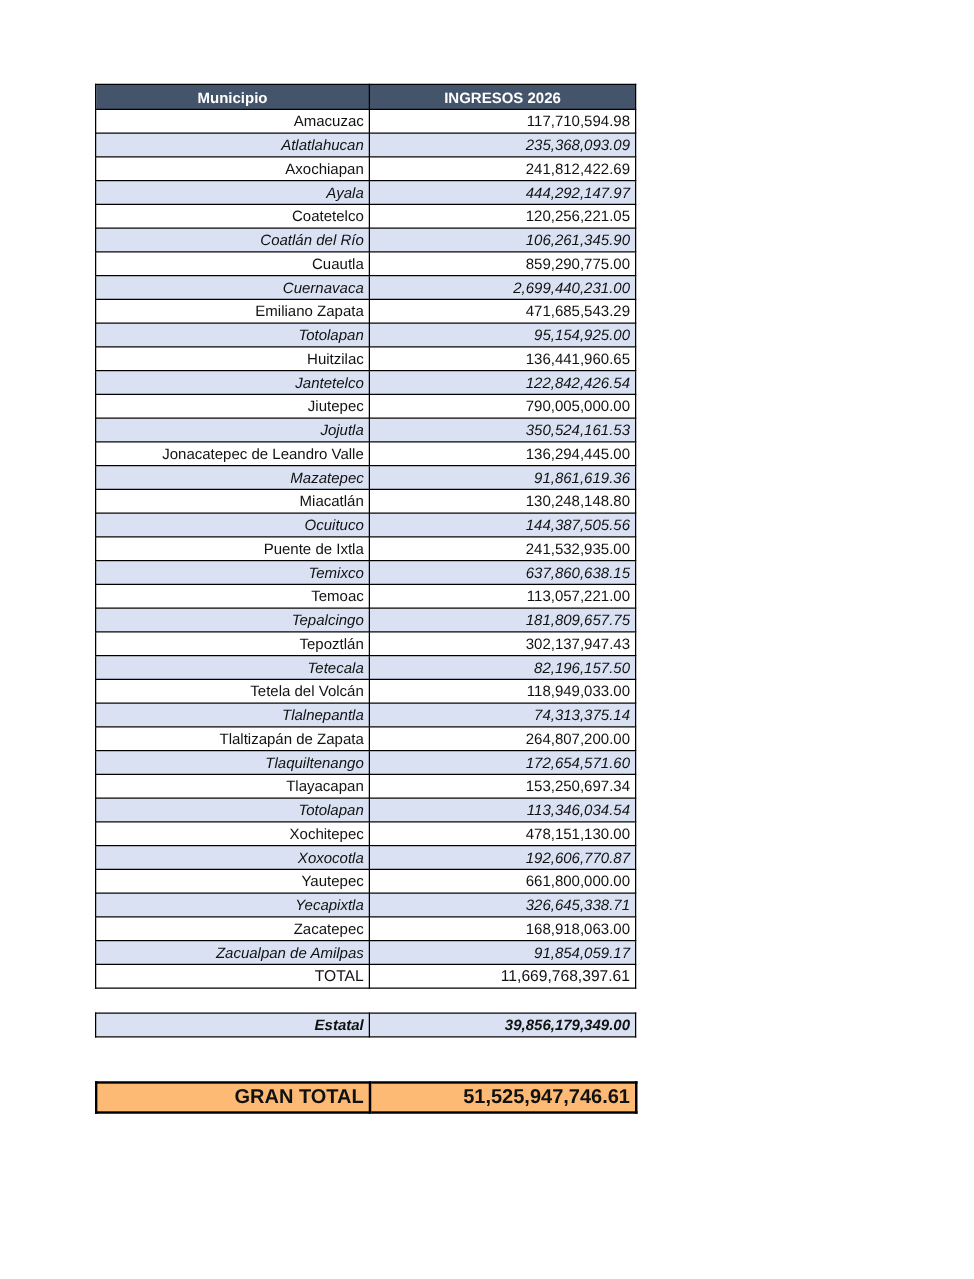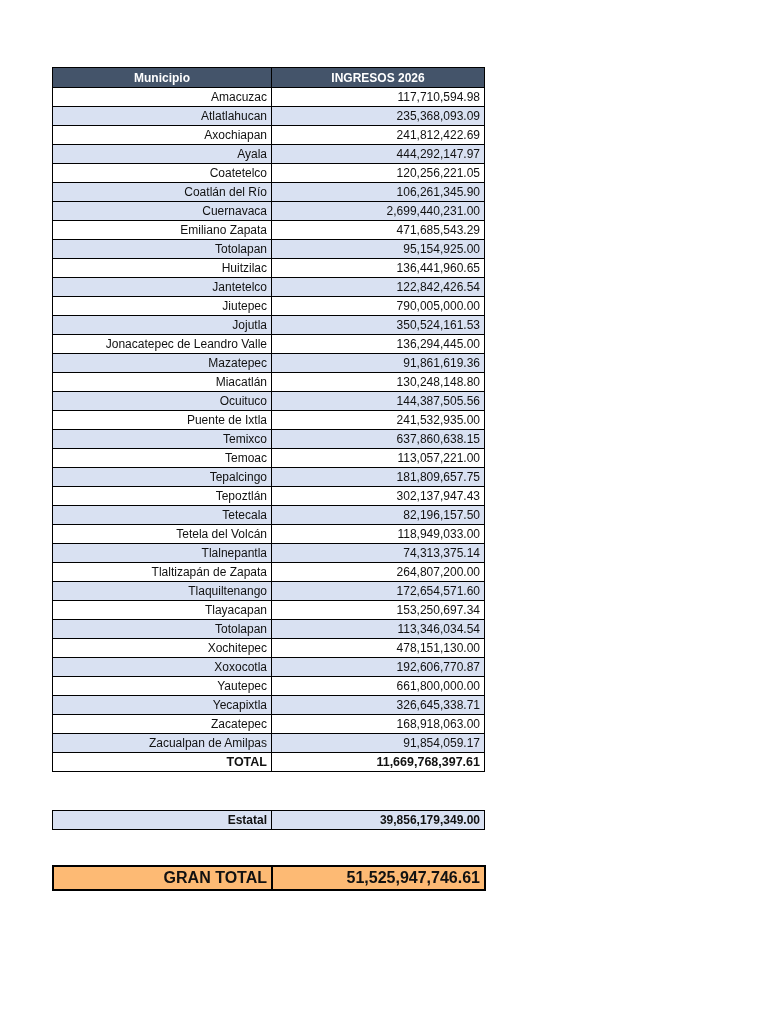--- a/index.html
+++ b/index.html
@@ -8,21 +8,21 @@
     width: 779px;
     height: 1023px;
     background: #ffffff;
     font-family: "Liberation Sans", sans-serif;
     color: #111111;
   }
   table.tbl {
     border-collapse: collapse;
     table-layout: fixed;
     position: absolute;
-    left: 52px;
+    left: 76px;
     width: 432px;
     border-radius: 18px;
   }
   .tbl col.c-name  { width: 219px; }
   .tbl col.c-value { width: 213px; }
   .tbl th, .tbl td {
     border: 1px solid #000000;
     overflow: hidden;
     white-space: nowrap;
     font-size: 12px;
@@ -32,23 +32,23 @@
   }
   .tbl th {
     background: var(--header-bg, #44546A);
     color: var(--header-text, #ffffff);
     font-weight: bold;
     text-align: center;
     height: 19px;
   }
   .name-cell  { text-align: right; }
   .value-cell { text-align: right; padding-right: 5px; }
-  tr.band td  { background: var(--band-bg, #D9E1F2); }
+  tr.band td  { background: var(--band-bg, #D9E1F2); font-style: italic; }
   tr.total-row td {
-    font-weight: bold;
+    font-weight: normal;
     font-size: 12.5px;
     background: #ffffff;
   }
   #main-table   { top: 67px; }
   #estatal-table { top: 810px; }
   #estatal-table td { font-weight: bold; }
   #grantotal-table { top: 865px; }
   #grantotal-table td {
     border: 2px solid #000000;
     font-weight: bold;
@@ -92,20 +92,24 @@
           <td class="value-cell">444,292,147.97</td>
         </tr>
         <tr>
           <td class="name-cell">Coatetelco</td>
           <td class="value-cell">120,256,221.05</td>
         </tr>
         <tr class="band">
           <td class="name-cell">Coatlán del Río</td>
           <td class="value-cell">106,261,345.90</td>
         </tr>
+        <tr>
+          <td class="name-cell">Cuautla</td>
+          <td class="value-cell">859,290,775.00</td>
+        </tr>
         <tr class="band">
           <td class="name-cell">Cuernavaca</td>
           <td class="value-cell">2,699,440,231.00</td>
         </tr>
         <tr>
           <td class="name-cell">Emiliano Zapata</td>
           <td class="value-cell">471,685,543.29</td>
         </tr>
         <tr class="band">
           <td class="name-cell">Totolapan</td>

